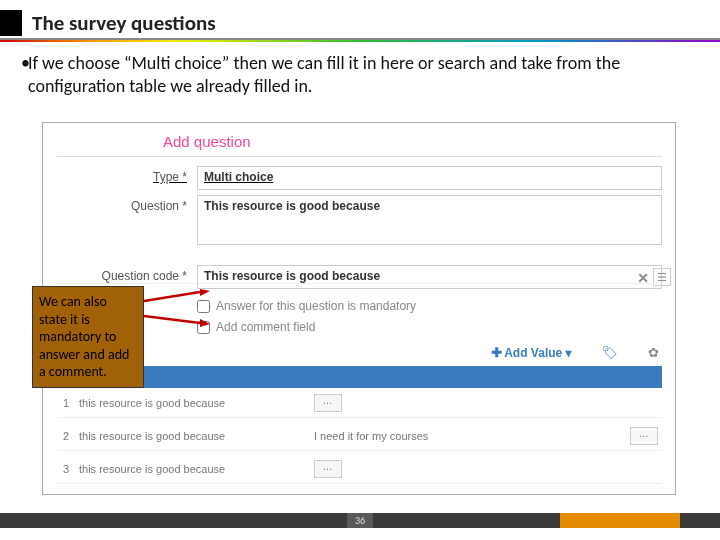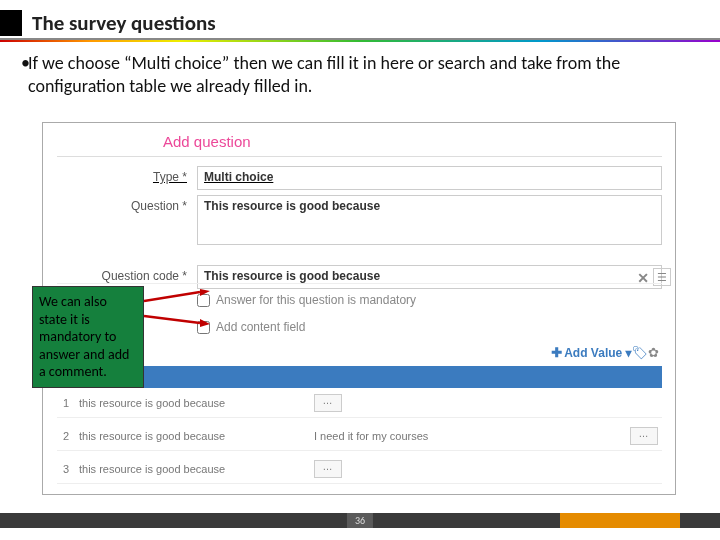--- a/index.html
+++ b/index.html
@@ -21,35 +21,35 @@
   .inp { flex: 1; height: 24px; border: 1px solid #ccc; font-size: 12px; color: #333; font-weight: bold; padding: 3px 6px; background: #fff; }
   .ta { height: 50px; resize: none; }
   .r-type { top: 43px; text-decoration: underline; }
   .r-question { top: 72px; }
   .r-code { top: 130px; margin-top: 12px; }
   .code-x { position: absolute; right: 12px; top: 4px; color: #888; cursor: pointer; font-size: 14px; }
   .code-list { position: absolute; right: -9px; top: 3px; width: 18px; height: 18px; border: 1px solid #ccc; color: #888; font-size: 11px; text-align: center; line-height: 16px; }
   .code-hr { position: absolute; top: 160px; left: 14px; width: 605px; height: 1px; background: #eee; }
   .cbrow { position: absolute; left: 154px; display: flex; align-items: center; color: #888; font-size: 12px; }
   .cbrow input { margin-right: 6px; }
-  .r-mand { top: 170px; }
+  .r-mand { top: 176px; }
   .r-comm { top: 197px; }
-  .actrow { position: absolute; top: 222px; right: 16px; color: #3b7bbf; font-size: 12px; display: flex; align-items: center; gap: 0; }
+  .actrow { position: absolute; top: 222px; right: 16px; color: #3b7bbf; font-size: 12px; display: flex; align-items: center; gap: 30px; }
   .addval { font-weight: bold; }
   .plus { font-size: 13px; margin-right: 2px; }
   .tag-ic { color: #3b7bbf; font-size: 13px; }
   .gear-ic { color: #888; font-size: 13px; }
   .tblhead { position: absolute; top: 243px; left: 14px; width: 605px; height: 22px; background: #3b7bbf; color: #fff; font-size: 11px; font-weight: bold; display: flex; align-items: center; }
   .tblhead .c1 { width: 253px; padding-left: 32px; }
   .tblrow { position: absolute; left: 14px; width: 605px; height: 30px; display: flex; align-items: center; color: #777; font-size: 11px; border-bottom: 1px solid #eee; }
   .tblrow .n { width: 22px; padding-left: 6px; }
   .tblrow .c1 { width: 235px; }
   .tblrow .c2 { flex: 1; }
   .tblrow .act { width: 28px; height: 18px; border: 1px solid #ccc; background: #f7f7f7; text-align: center; color: #777; font-size: 10px; margin-right: 4px; letter-spacing: 1px; }
-  .callout { position: absolute; top: 286px; left: 32px; width: 112px; height: 102px; background: #15803d; border: 1px solid #333; font-size: 14px; padding: 6px 6px; line-height: 1.25; z-index: 5; }
+  .callout { position: absolute; top: 286px; left: 32px; width: 112px; height: 102px; background: #a16207; border: 1px solid #333; font-size: 14px; padding: 6px 6px; line-height: 1.25; z-index: 5; }
   .arrow { position: absolute; z-index: 4; }
   .arrow svg line { stroke: #c00000; stroke-width: 2.5; }
   .arrow svg polygon { fill: #c00000; }
   .footerbar { position: absolute; left: 0; bottom: 12px; width: 100%; height: 15px; background: #3a3a3a; }
   .pagenum { position: absolute; left: 50%; bottom: 12px; transform: translateX(-50%); height: 15px; line-height: 15px; padding: 0 8px; background: #5a5a5a; color: #ddd; font-size: 10px; }
   .footerhl { position: absolute; right: 40px; bottom: 12px; width: 120px; height: 15px; background: #e58b00; }
 </style>
 </head>
 <body>
 
@@ -89,21 +89,21 @@
       <div class="code-list">☰</div>
     </div>
     <div class="code-hr"></div>
 
     <div class="cbrow r-mand">
       <input type="checkbox" style="">
       <span>Answer for this question is mandatory</span>
     </div>
     <div class="cbrow r-comm">
       <input type="checkbox" style="">
-      <span>Add content field</span>
+      <span>Add comment field</span>
     </div>
 
     <div class="actrow">
       <span class="addval"><span class="plus">✚</span><span>Add Value</span><span> ▾</span></span>
       <span class="tag-ic">🏷</span>
       <span class="gear-ic">✿</span>
     </div>
 
     <div class="tblhead">
       <div class="c1">Value</div>

